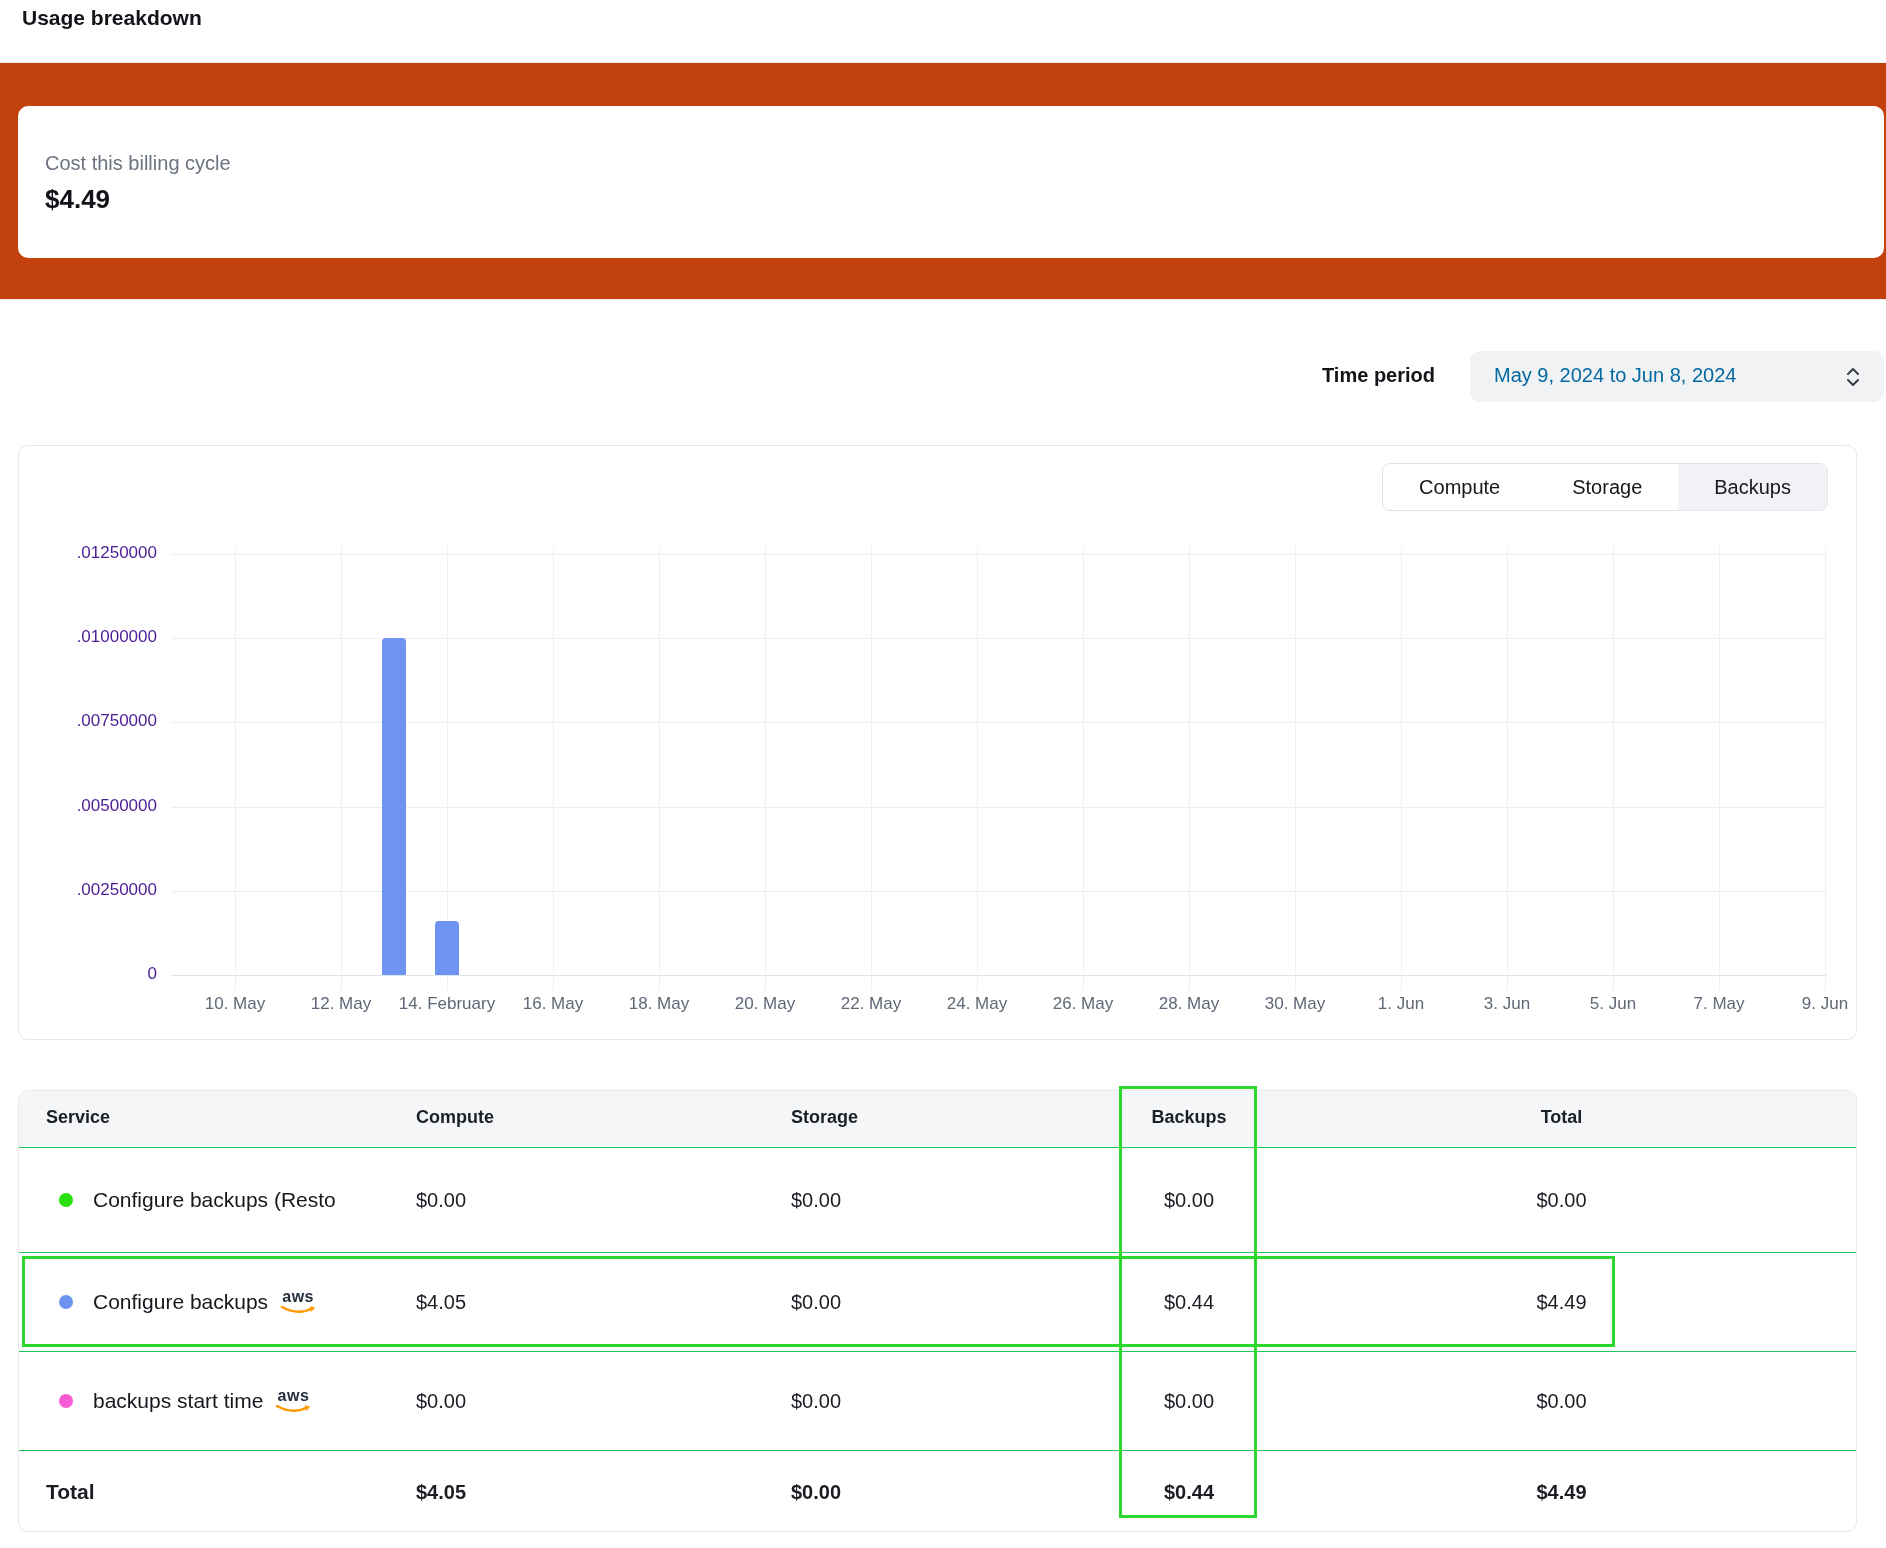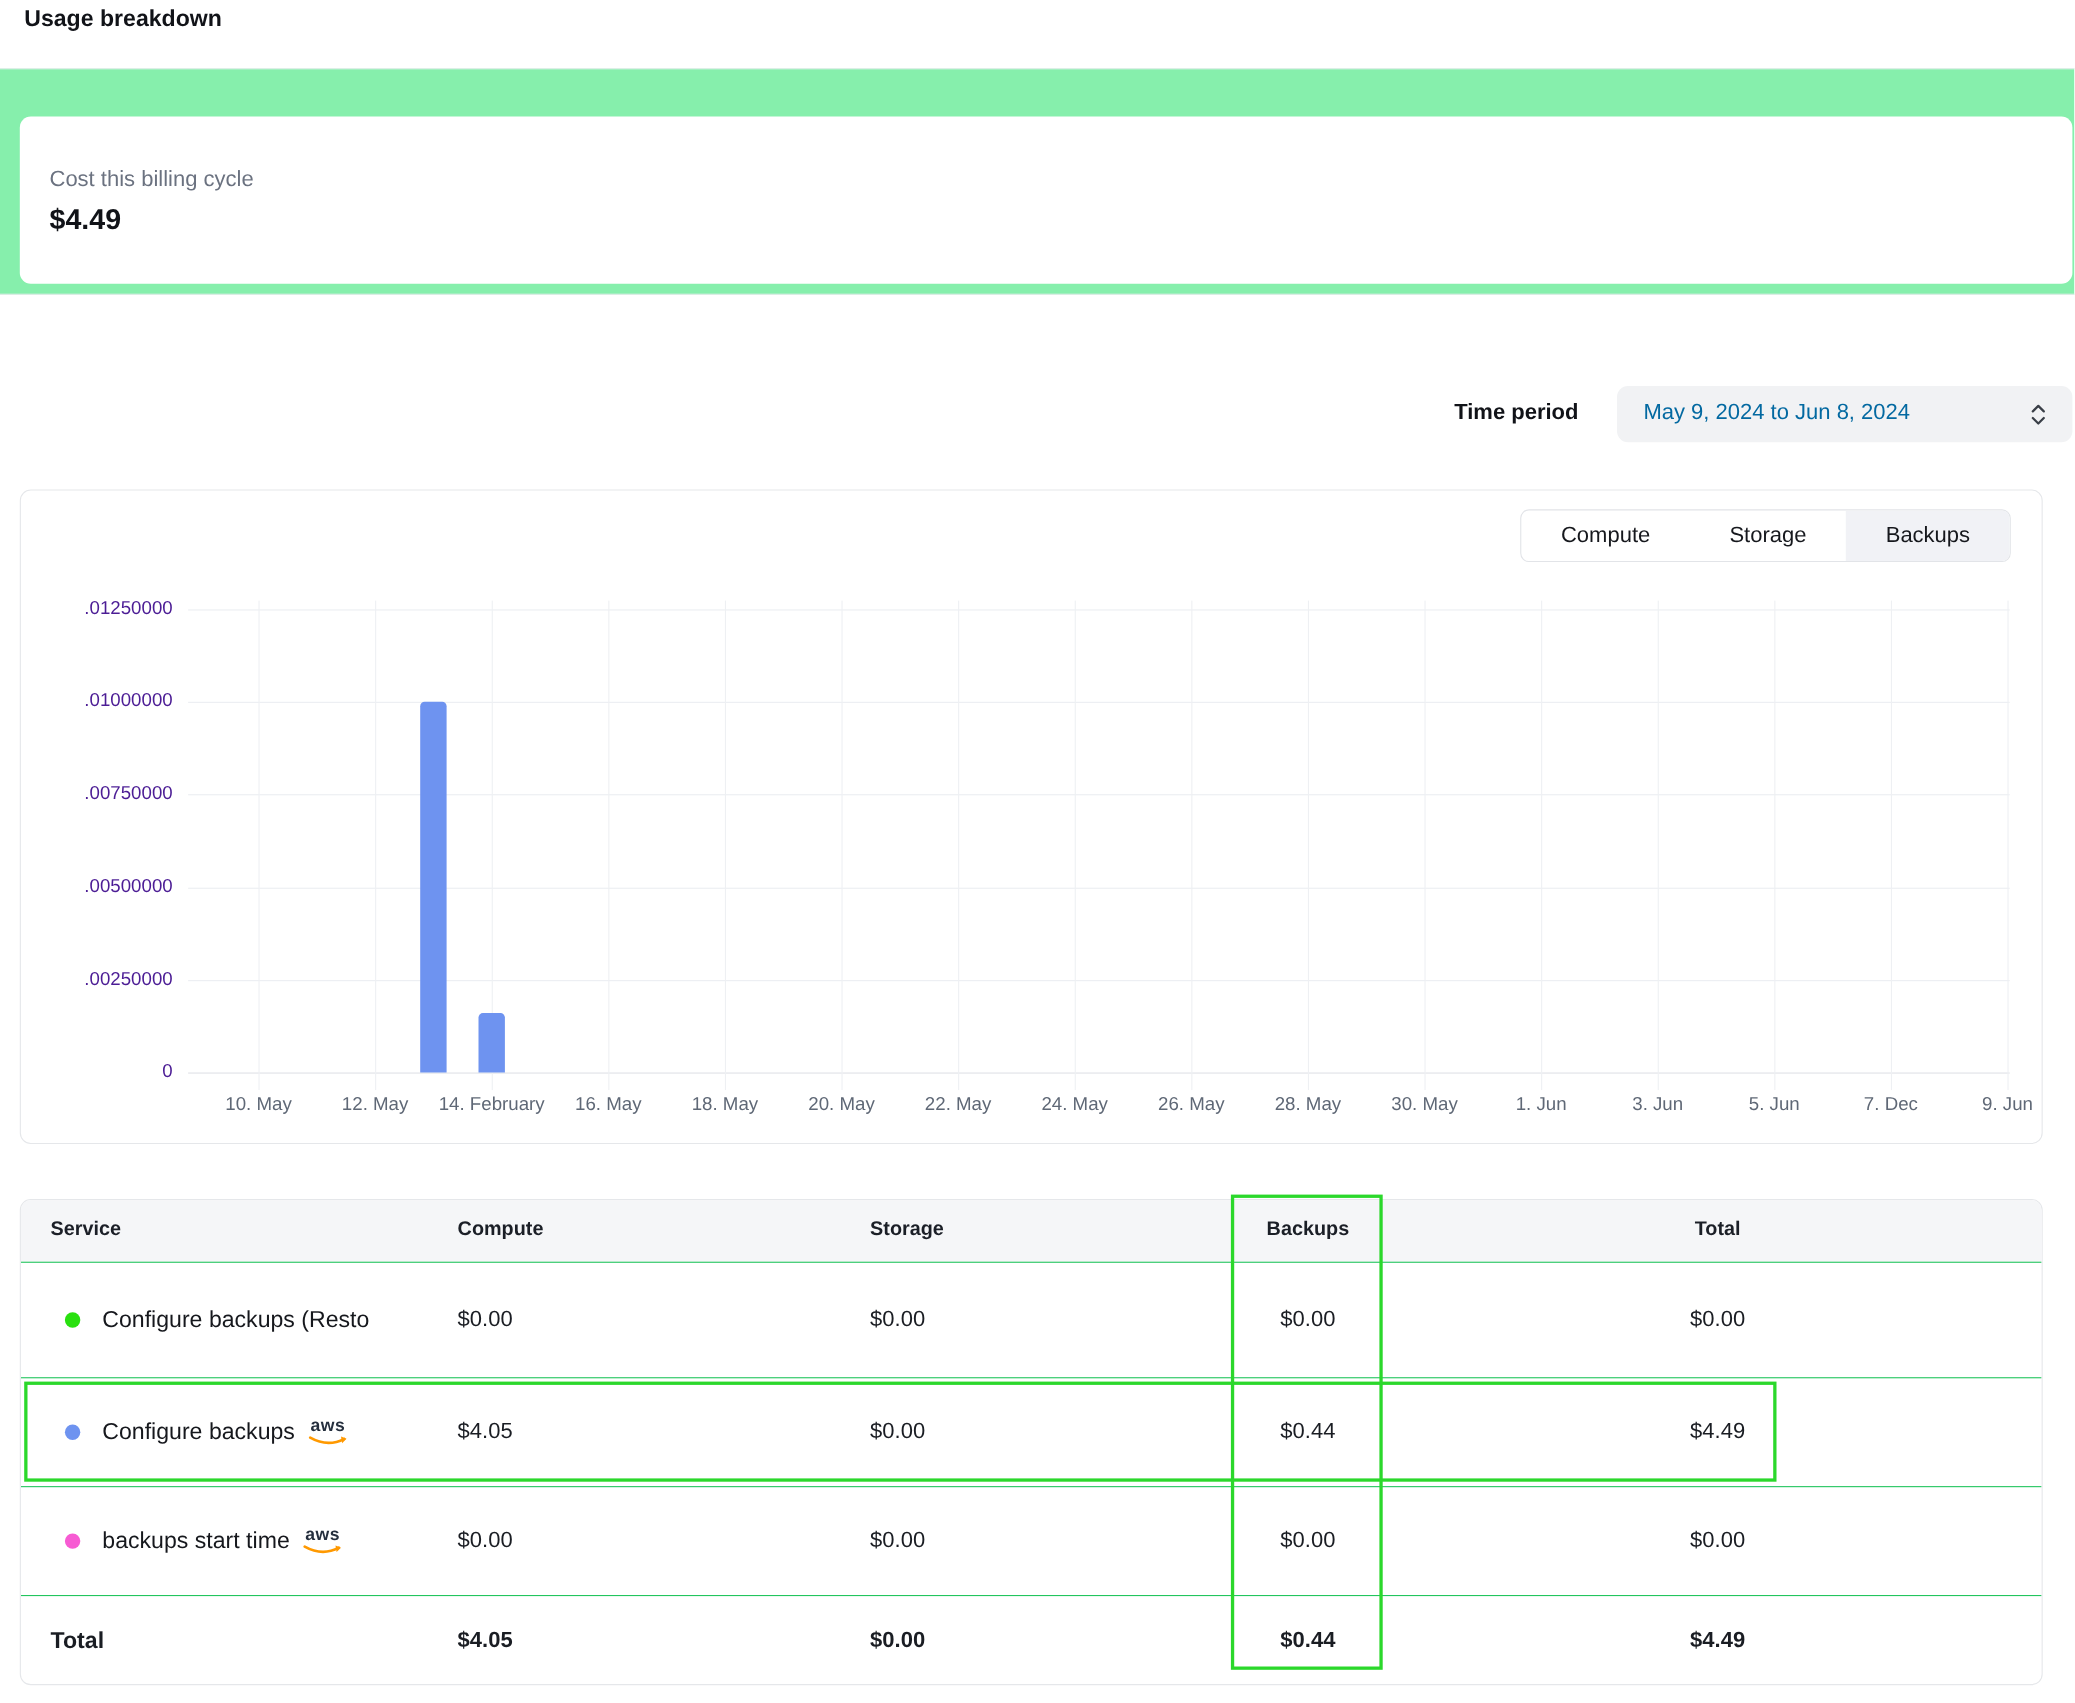--- a/index.html
+++ b/index.html
@@ -2,21 +2,21 @@
 <html><head>
 <meta charset="utf-8">
 <style>
   * { margin:0; padding:0; box-sizing:border-box; }
   html,body { background:#ffffff; }
   body { font-family:"Liberation Sans", sans-serif; color:#16181d; }
   .page { position:relative; width:1886px; height:1548px; background:#ffffff; overflow:hidden; }
 
   .page-title { position:absolute; left:22px; top:6px; font-size:21px; font-weight:700; color:#111318; }
 
-  .gray-band { position:absolute; left:0; top:62px; width:1886px; height:206px; background:#86efac; border-top:1px solid #eceef1; border-bottom:1px solid #e9ebee; }
+  .gray-band { position:absolute; left:0; top:62px; width:1886px; height:238px; background:#c2410c; border-top:1px solid #eceef1; border-bottom:1px solid #e9ebee; }
   .cost-card { position:absolute; left:18px; top:43px; width:1866px; height:152px; background:#ffffff; border-radius:10px; }
   .cost-label { position:absolute; left:27px; top:46px; font-size:20px; color:#6b7280; }
   .cost-amount { position:absolute; left:27px; top:78px; font-size:26px; font-weight:700; color:#111318; }
 
   .tp-label { position:absolute; top:364px; left:1180px; width:255px; text-align:right; font-size:20px; font-weight:700; color:#111318; }
   .tp-select { position:absolute; left:1470px; top:351px; width:414px; height:51px; background:#f1f2f4; border:none; border-radius:10px; cursor:pointer; font-family:inherit; text-align:left; }
   .tp-select .tp-value { position:absolute; left:24px; top:13px; font-size:20px; color:#0369a1; }
   .tp-select svg { position:absolute; right:22px; top:14px; }
 
   .chart-card { position:absolute; left:18px; top:445px; width:1839px; height:595px; background:#ffffff; border:1px solid #e5e7ea; border-radius:10px; }
@@ -116,21 +116,21 @@
         <div class="xlab" style="left: 1110px;">28. May</div>
         <div class="vgrid" style="left: 1276px;"></div>
         <div class="xlab" style="left: 1216px;">30. May</div>
         <div class="vgrid" style="left: 1382px;"></div>
         <div class="xlab" style="left: 1322px;">1. Jun</div>
         <div class="vgrid" style="left: 1488px;"></div>
         <div class="xlab" style="left: 1428px;">3. Jun</div>
         <div class="vgrid" style="left: 1594px;"></div>
         <div class="xlab" style="left: 1534px;">5. Jun</div>
         <div class="vgrid" style="left: 1700px;"></div>
-        <div class="xlab" style="left: 1640px;">7. Dec</div>
+        <div class="xlab" style="left: 1640px;">7. May</div>
         <div class="vgrid" style="left: 1806px;"></div>
         <div class="xlab" style="left: 1746px;">9. Jun</div>
         <div class="bar" style="left: 363px; top: 192.2px; height: 336.8px; background: rgb(110, 147, 240);"></div>
         <div class="bar" style="left: 416px; top: 475.112px; height: 53.888px; background: rgb(110, 147, 240);"></div>
       </div>
   </div>
 
   <div class="table-card">
     <div class="thead" id="thead">
         <div class="th c-service-h">Service</div>

